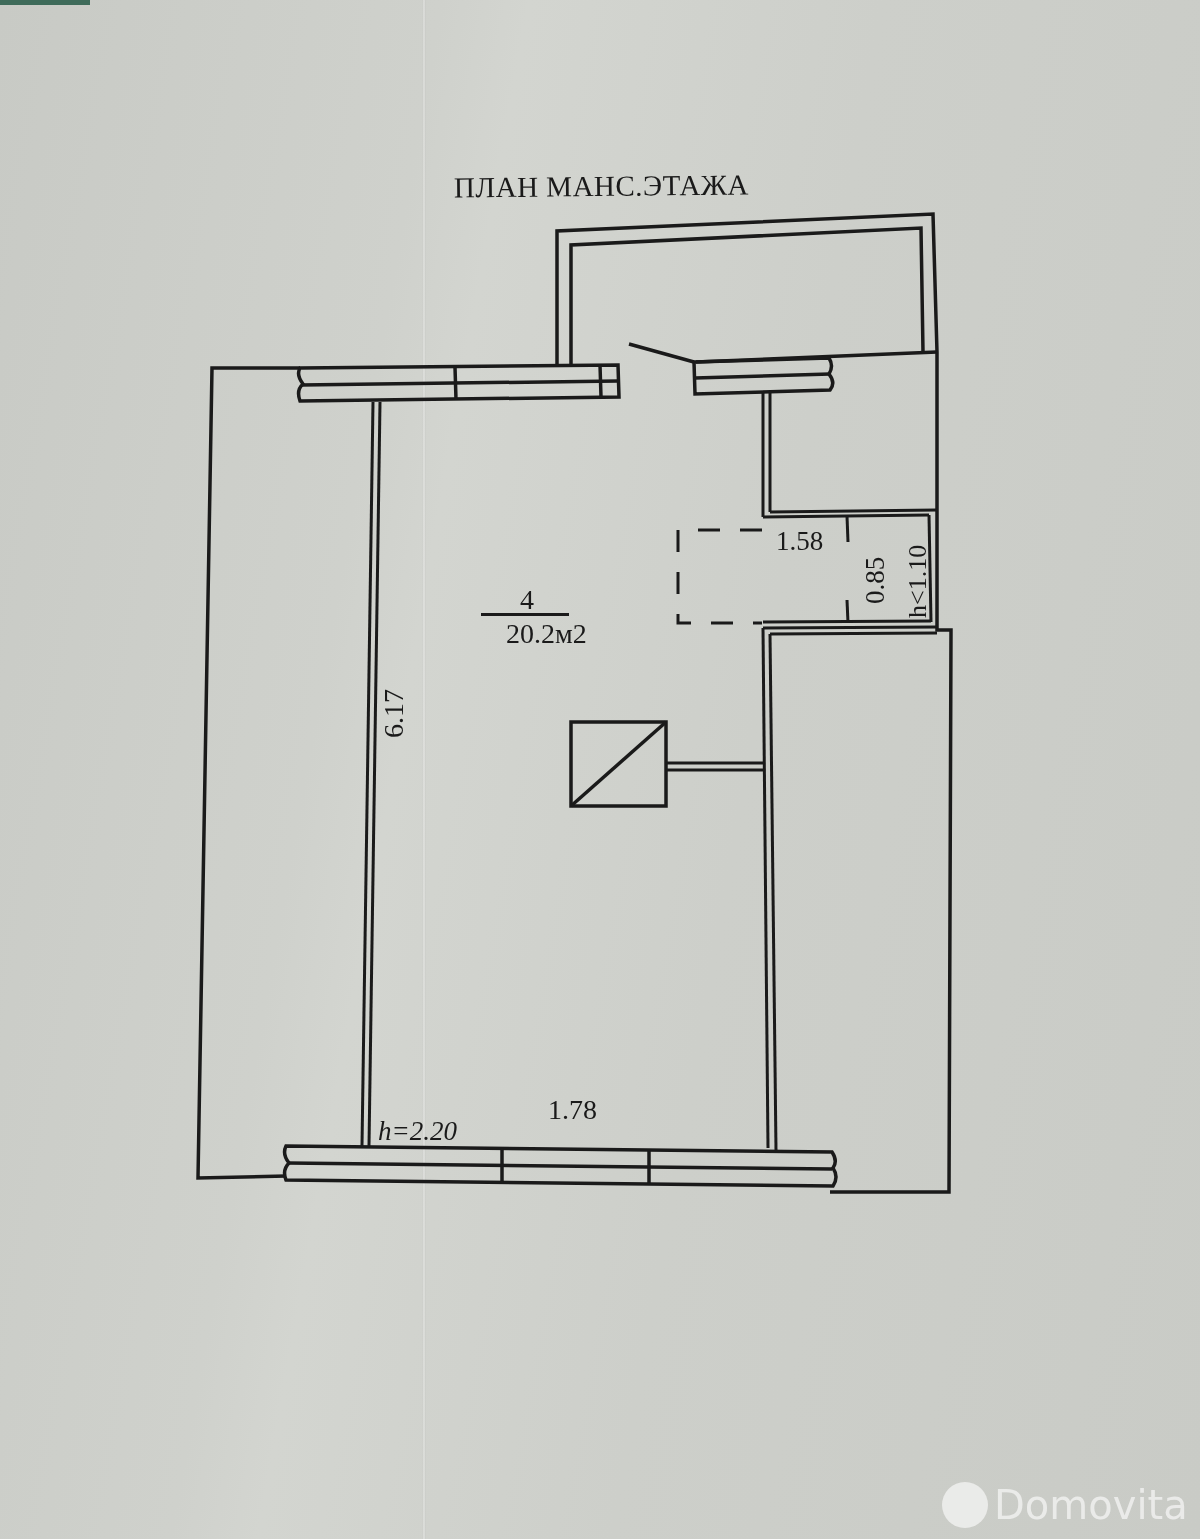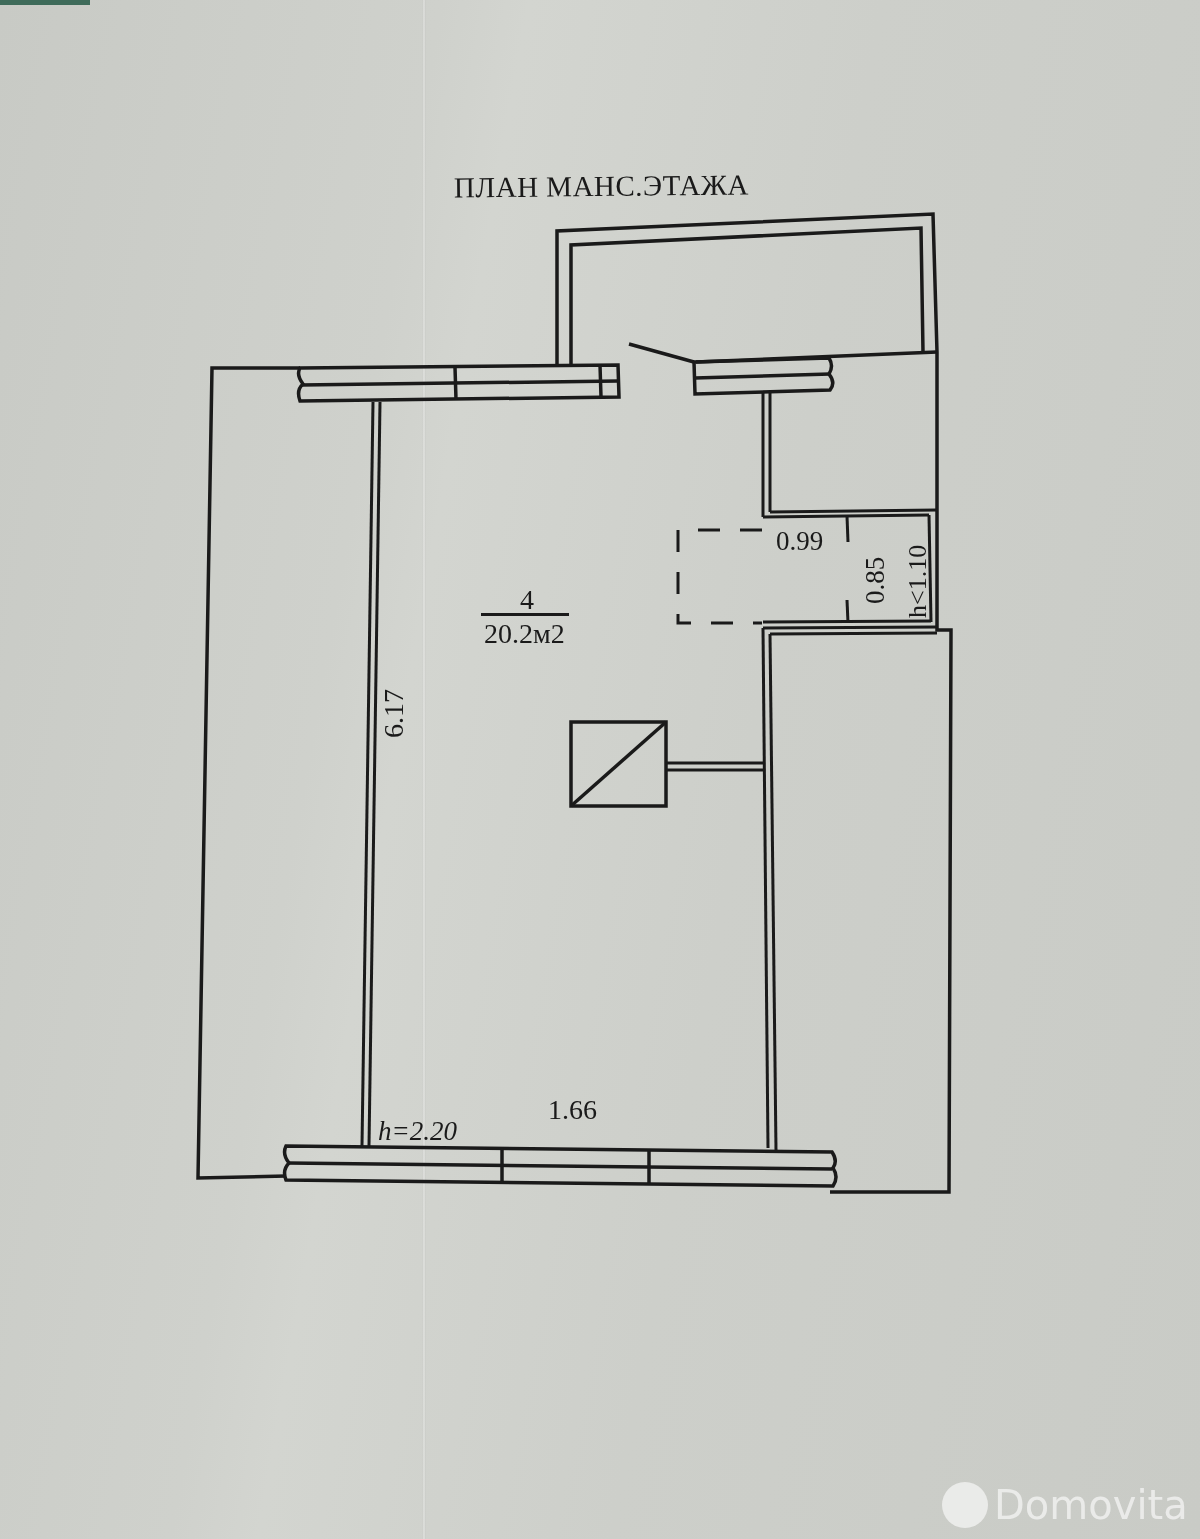--- a/index.html
+++ b/index.html
@@ -18,21 +18,21 @@
       background: #3f6b5a;
     }
     svg.plan { position: absolute; left: 0; top: 0; }
     .title {
       position: absolute; left: 454px; top: 170px;
       font-size: 29px; color: #1a1a1a; letter-spacing: 0.5px;
       transform: rotate(-0.6deg);
     }
     .lbl { position: absolute; color: #1a1a1a; font-size: 28px; line-height: 1; }
     .room-num { left: 520px; top: 586px; }
-    .room-area { left: 484px; top: 620px; font-size: 28px; }
+    .room-area { left: 506px; top: 620px; font-size: 28px; }
     .room-bar { position: absolute; left: 481px; top: 613px; width: 88px; height: 3px; background: #1a1a1a; }
     .dim-617 { left: 380px; top: 738px; transform: rotate(-90deg); transform-origin: left top; }
     .dim-326 { left: 548px; top: 1096px; }
     .dim-h220 { left: 378px; top: 1118px; font-size: 27px; font-style: italic; }
     .dim-136 { left: 776px; top: 528px; font-size: 27px; }
     .dim-085 { left: 862px; top: 604px; transform: rotate(-90deg); transform-origin: left top; font-size: 27px; }
     .dim-h110 { left: 905px; top: 618px; transform: rotate(-90deg); transform-origin: left top; font-size: 26px; }
     .watermark {
       position: absolute; left: 942px; top: 1482px;
       display: flex; align-items: center; gap: 6px;
@@ -111,22 +111,22 @@
   </g>
 </svg>
 
 <div class="title">ПЛАН МАНС.ЭТАЖА</div>
 
 <div class="lbl room-num">4</div>
 <div class="room-bar"></div>
 <div class="lbl room-area">20.2м2</div>
 
 <div class="lbl dim-617">6.17</div>
-<div class="lbl dim-326">1.66</div>
+<div class="lbl dim-326">1.78</div>
 <div class="lbl dim-h220">h=2.20</div>
-<div class="lbl dim-136">0.99</div>
+<div class="lbl dim-136">1.58</div>
 <div class="lbl dim-085">0.85</div>
 <div class="lbl dim-h110">h&lt;1.10</div>
 
 <div class="watermark">
   <span class="wm-dot"></span>
   <span>Domovita</span>
 </div>
 
 </body></html>

